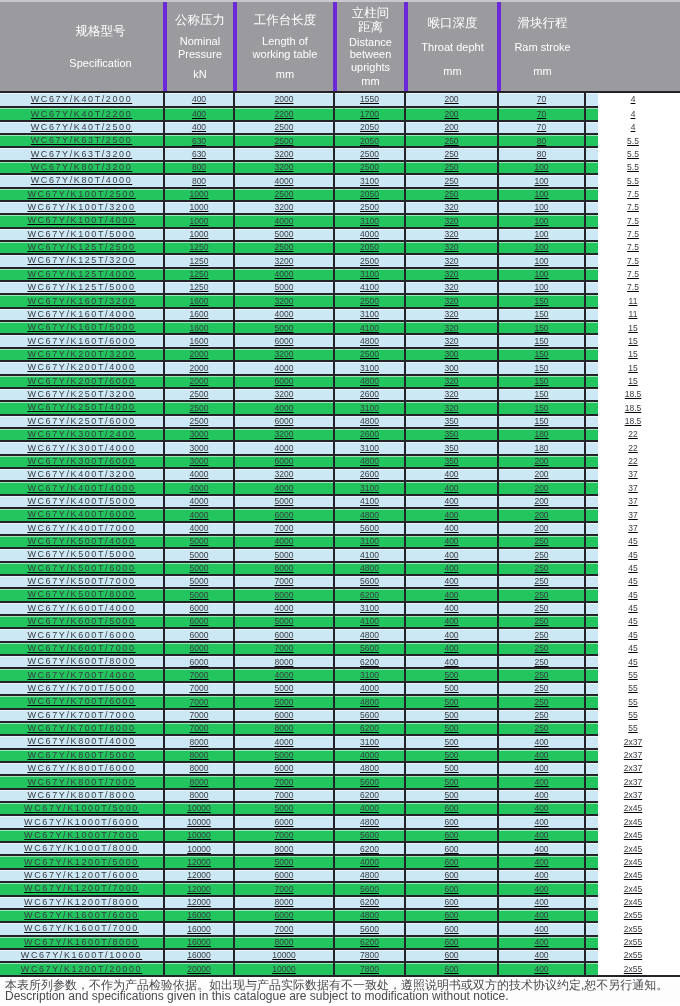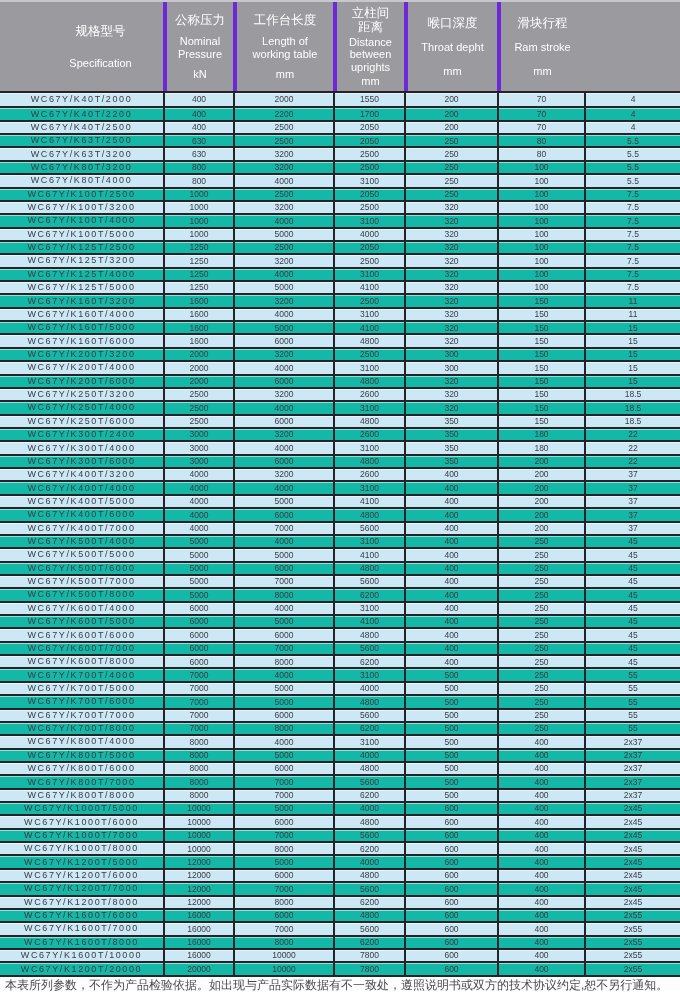--- a/index.html
+++ b/index.html
@@ -27,31 +27,31 @@
     color: #ffffff; text-align: center;
     border-left: 4px solid #6d28d9;
   }
   .header-cell:first-child { border-left: none; padding-left: 39px; }
   .h-cn { font-size: 12.5px; line-height: 14px; white-space: pre-line; font-weight: 400; }
   .h-en { font-size: 11px; line-height: 12.5px; white-space: pre-line; }
   .h-unit { font-size: 11px; line-height: 12px; }
   .h-unit:empty { display: none; }
 
   
-  .table-body { width: 680px; }
+  .table-body { width: 598px; text-decoration: underline; }
   .data-row {
     display: grid;
     grid-template-columns: 163px 70px 100px 71px 93px 87px 96px;
     height: 13.36px;
     border-top: 2px solid #232329;
     box-shadow: inset 0 1px 0 rgba(255,255,255,0.55);
   }
   .data-row:first-child { border-top: none; }
   .row-blue { background: #cde8f5; }
-  .row-pink { background: #14b8a6; }
+  .row-pink { background: #22c55e; }
   .cell {
     display: flex; align-items: center; justify-content: center;
     font-size: 8.5px; color: #3b3b42; line-height: 1;
     border-left: 2px solid #232329;
     overflow: hidden; white-space: nowrap;
   }
   .cell:first-child { border-left: none; letter-spacing: 1.6px; font-size: 9px; }
   .body-bottom-border { height: 2px; background: #232329; }
 
   
@@ -693,15 +693,16 @@
         <div class="cell">7800</div>
         <div class="cell">600</div>
         <div class="cell">400</div>
         <div class="cell">2x55</div>
       </div>
     </div>
   <div class="body-bottom-border"></div>
 
   <div class="sheet-footer">
     <div class="footer-line">本表所列参数，不作为产品检验依据。如出现与产品实际数据有不一致处，遵照说明书或双方的技术协议约定,恕不另行通知。</div>
+    <div class="footer-line">Description and specifications given in this catalogue are subject to modification without notice.</div>
   </div>
 
 </div>
 
 </body></html>

